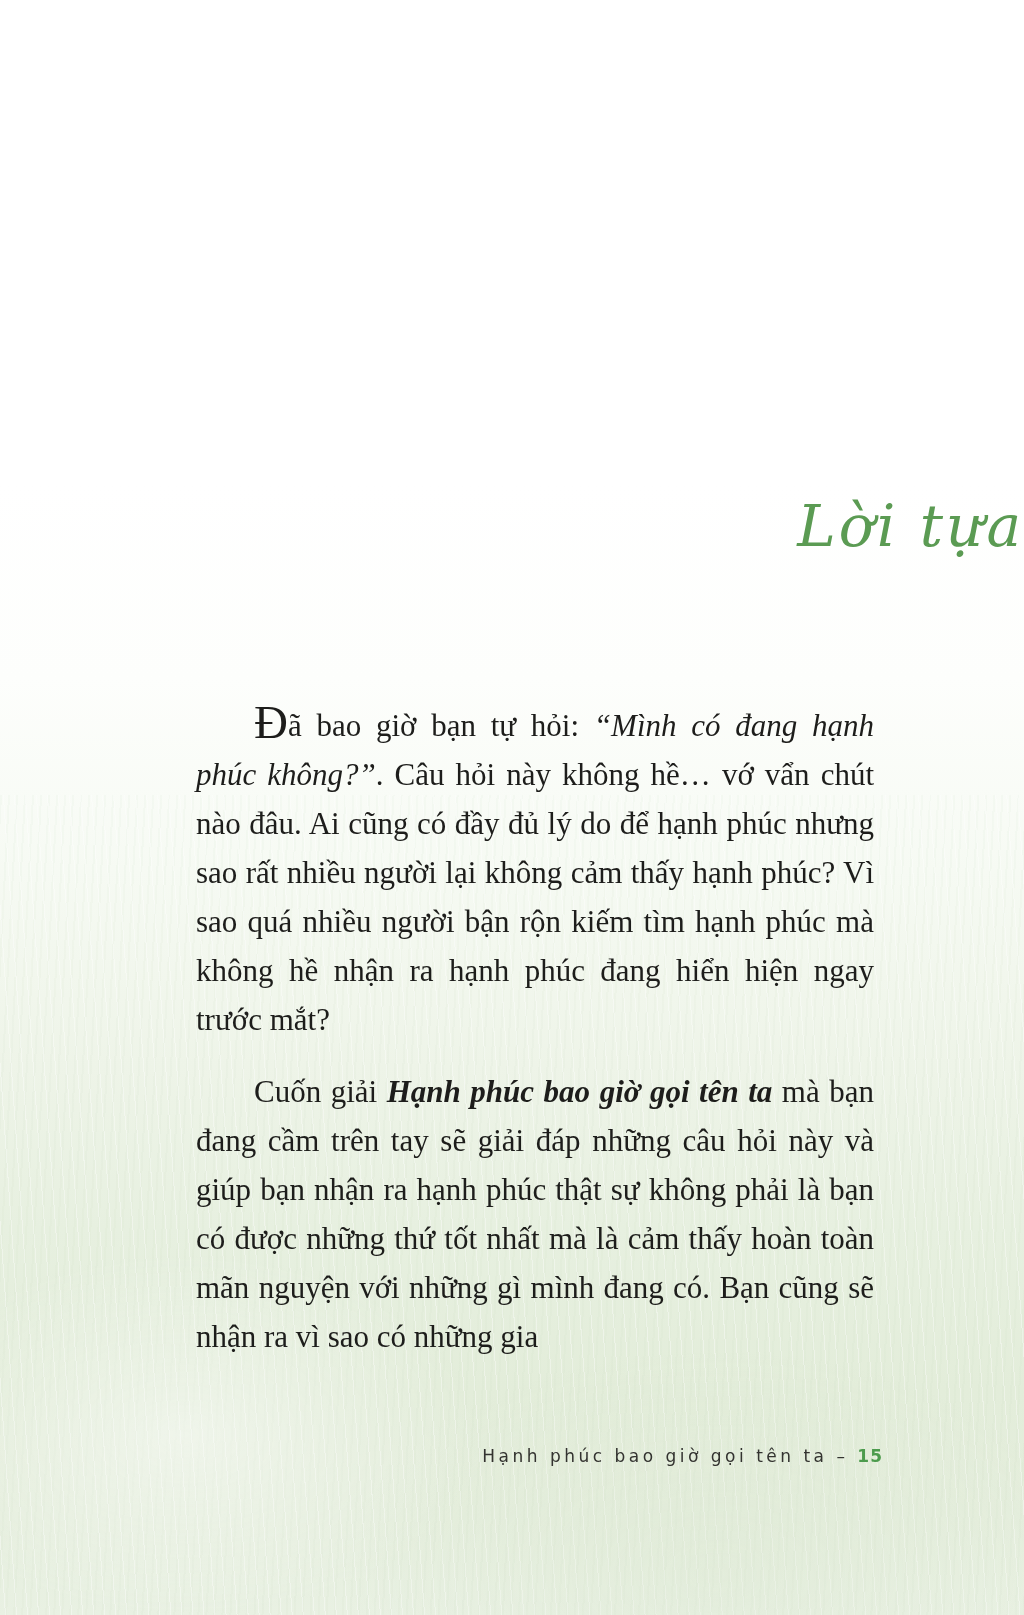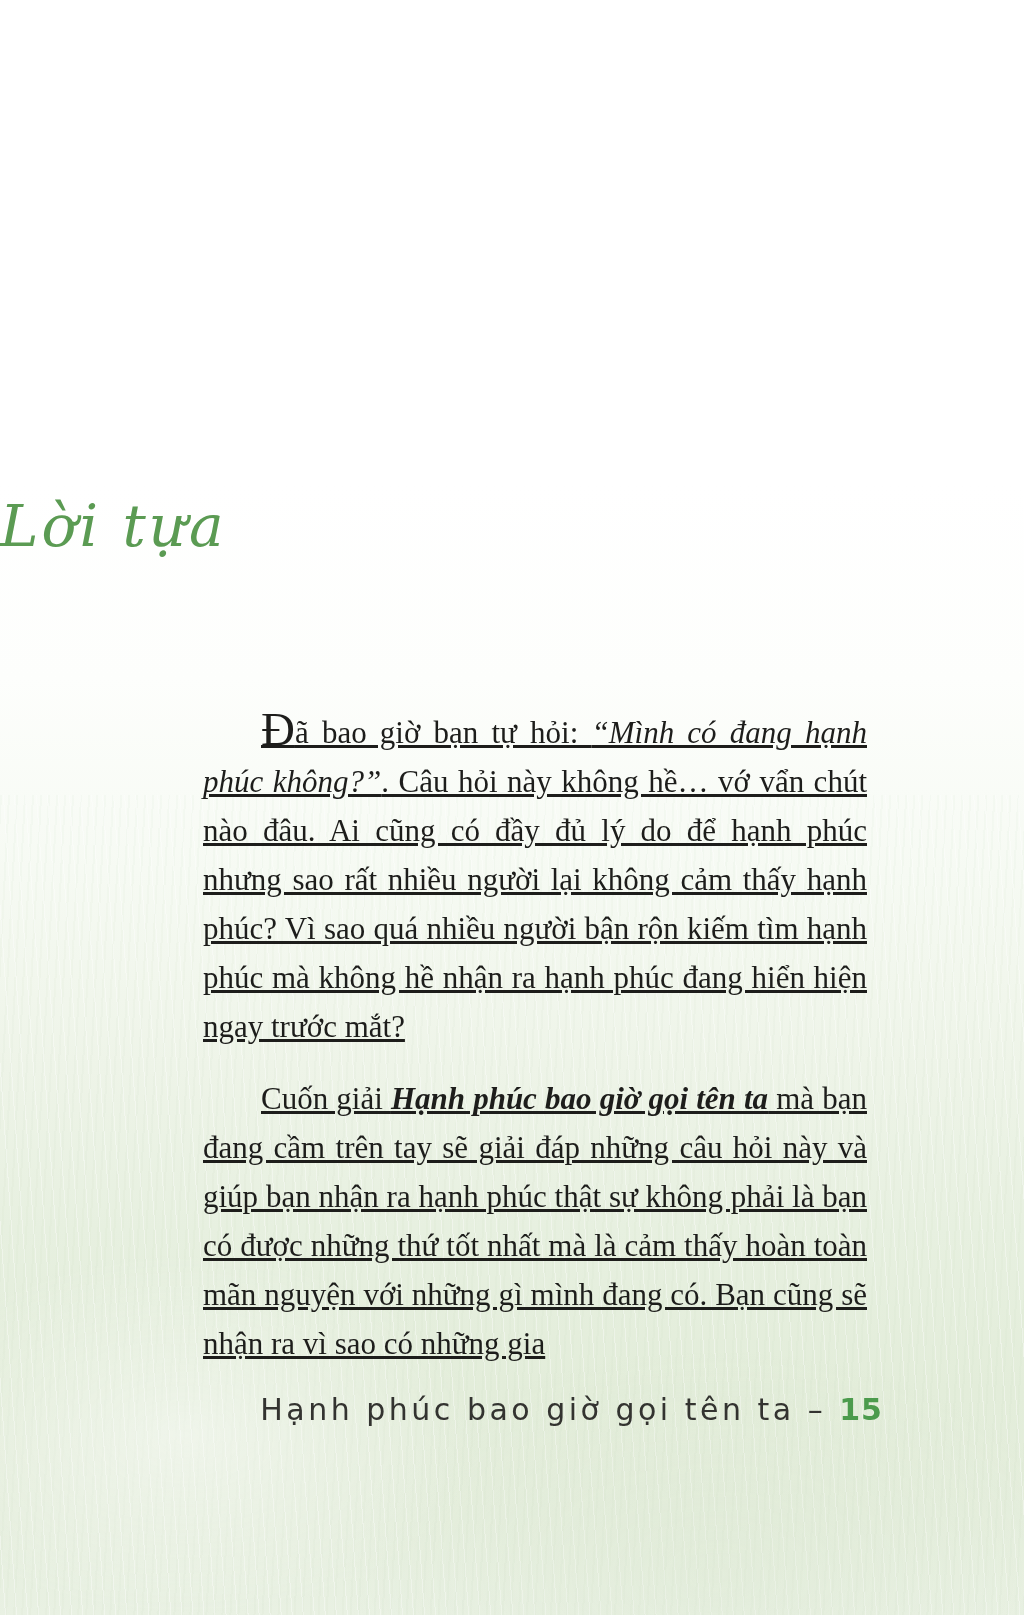--- a/index.html
+++ b/index.html
@@ -27,59 +27,59 @@
       repeating-linear-gradient(93deg, rgba(188,208,178,0.10) 0 2px, rgba(255,255,255,0.0) 2px 8px);
     opacity: 0.8;
     pointer-events: none;
   }
 
   .page-title {
     position: absolute;
     top: 492px;
     left: 0;
     width: 1024px;
-    text-align: left;
+    text-align: right;
     font-family: "DejaVu Serif", serif;
     font-style: italic;
     font-weight: 500;
     font-size: 58px;
     letter-spacing: 3px;
     color: #5b9b53;
   }
 
   .body-text {
     position: absolute;
     left: 187px;
     top: 692px;
     width: 696px;
     font-size: 31px;
     line-height: 49px;
     color: #1d1d1b;
     text-align: justify;
   }
-  .body-text p { margin: 16px; text-indent: 58px; text-decoration: underline; }
+  .body-text p { margin: 9px; text-indent: 58px; }
   .body-text p + p { margin-top: 23px; }
 
   .dropcap {
     font-size: 47px;
     line-height: 0;
     position: relative;
     top: 2px;
   }
   .quote-italic { font-style: italic; }
   .book-title-em { font-style: italic; font-weight: bold; }
 
   .footer {
     position: absolute;
     left: 187px;
-    top: 1392px;
+    top: 1446px;
     width: 696px;
     text-align: right;
     font-family: "DejaVu Sans", sans-serif;
-    font-size: 30px;
+    font-size: 17px;
     letter-spacing: 3.5px;
     color: #333330;
     white-space: nowrap;
   }
   .footer .page-num {
     color: #4c9b4d;
     font-weight: bold;
     letter-spacing: 1px;
   }
 </style>

